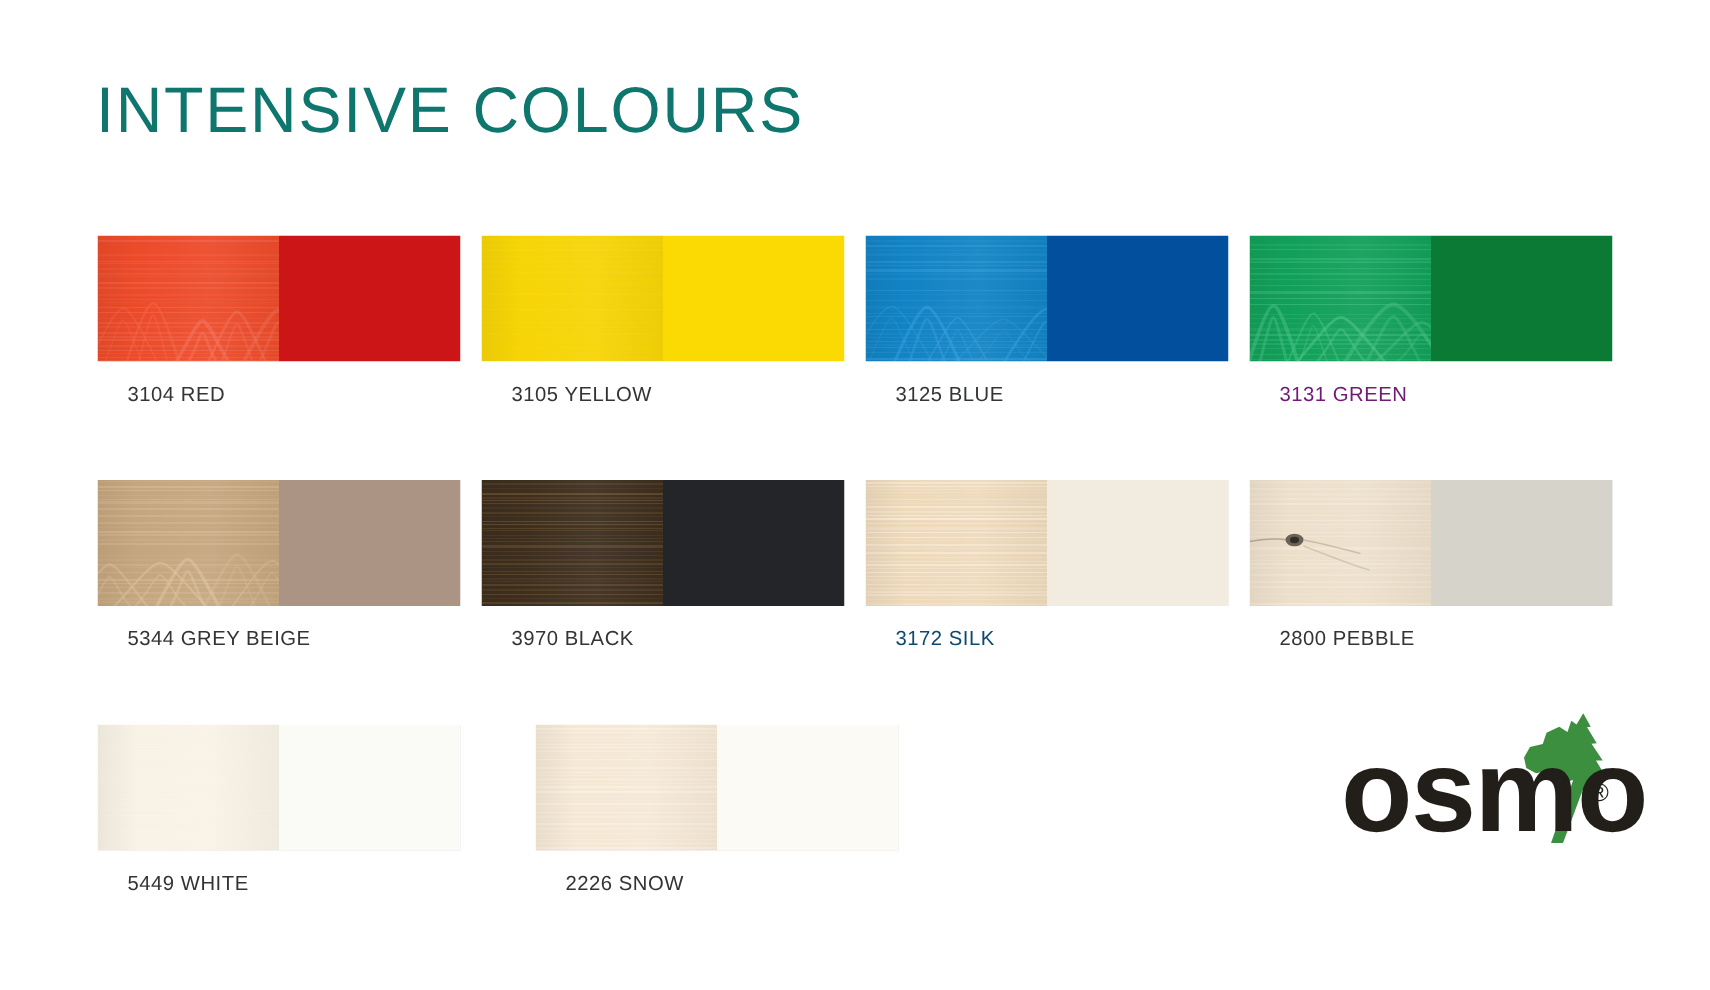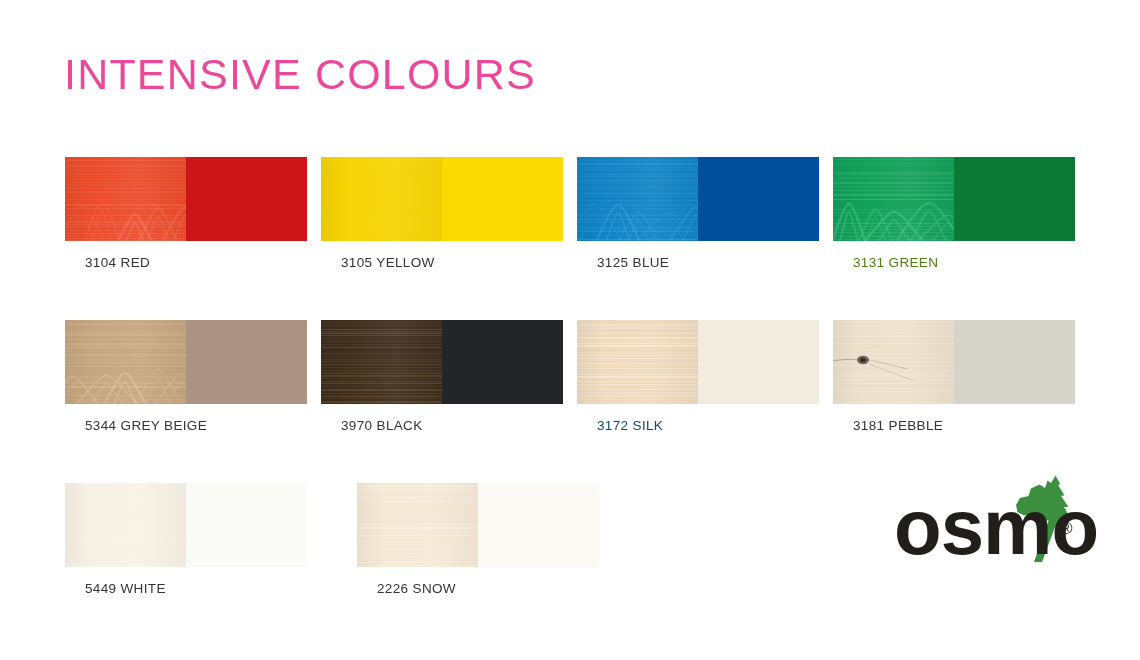--- a/index.html
+++ b/index.html
@@ -91,21 +91,21 @@
     left: 852px;
     top: 470px;
     width: 225px;
     height: 100px;
     margin-left: 40px;
   }
 </style>
 </head>
 <body style="background: rgb(255, 255, 255);">
 
-<div id="page-title" style="color: #ec4899;">INTENSIVE COLOURS</div>
+<div id="page-title" style="color: #0f766e;">INTENSIVE COLOURS</div>
 
 <div id="swatch-grid">
 
   <div class="swatch-row">
 
     <div class="swatch-cell">
       <div class="swatch-chip">
         <div class="chip-half grain" style="background: rgb(236, 75, 42);">
             <div class="grain-lines" style="background-image: linear-gradient(transparent 0px, transparent 2.87px, rgba(244, 113, 90, 0.384) 2.87px, rgba(244, 113, 90, 0.384) 4.26px, transparent 4.26px, transparent 7.35px, rgba(244, 113, 90, 0.286) 7.35px, rgba(244, 113, 90, 0.286) 7.77px, transparent 7.77px, transparent 9.35px, rgba(244, 113, 90, 0.408) 9.35px, rgba(244, 113, 90, 0.408) 9.89px, transparent 9.89px, transparent 12.51px, rgba(244, 113, 90, 0.192) 12.51px, rgba(244, 113, 90, 0.192) 13.68px, transparent 13.68px, transparent 16.7px, rgba(244, 113, 90, 0.333) 16.7px, rgba(244, 113, 90, 0.333) 17.7px, transparent 17.7px, transparent 18.61px, rgba(244, 113, 90, 0.247) 18.61px, rgba(244, 113, 90, 0.247) 19.29px, transparent 19.29px, transparent 21.57px, rgba(244, 113, 90, 0.224) 21.57px, rgba(244, 113, 90, 0.224) 22.95px, transparent 22.95px, transparent 24.68px, rgba(244, 113, 90, 0.24) 24.68px, rgba(244, 113, 90, 0.24) 26.05px, transparent 26.05px, transparent 27.3px, rgba(244, 113, 90, 0.196) 27.3px, rgba(244, 113, 90, 0.196) 27.88px, transparent 27.88px, transparent 30.79px, rgba(244, 113, 90, 0.392) 30.79px, rgba(244, 113, 90, 0.392) 32.21px, transparent 32.21px, transparent 34.21px, rgba(244, 113, 90, 0.28) 34.21px, rgba(244, 113, 90, 0.28) 35.77px, transparent 35.77px, transparent 39.01px, rgba(244, 113, 90, 0.176) 39.01px, rgba(244, 113, 90, 0.176) 40.29px, transparent 40.29px, transparent 42.01px, rgba(244, 113, 90, 0.267) 42.01px, rgba(244, 113, 90, 0.267) 43.01px, transparent 43.01px, transparent 44.37px, rgba(244, 113, 90, 0.137) 44.37px, rgba(244, 113, 90, 0.137) 44.81px, transparent 44.81px, transparent 47.4px, rgba(244, 113, 90, 0.427) 47.4px, rgba(244, 113, 90, 0.427) 48.65px, transparent 48.65px, transparent 51.26px, rgba(244, 113, 90, 0.43) 51.26px, rgba(244, 113, 90, 0.43) 51.76px, transparent 51.76px, transparent 54.9px, rgba(244, 113, 90, 0.15) 54.9px, rgba(244, 113, 90, 0.15) 55.46px, transparent 55.46px, transparent 57.73px, rgba(244, 113, 90, 0.325) 57.73px, rgba(244, 113, 90, 0.325) 59.15px, transparent 59.15px, transparent 60.63px, rgba(244, 113, 90, 0.192) 60.63px, rgba(244, 113, 90, 0.192) 61.64px, transparent 61.64px, transparent 64.46px, rgba(244, 113, 90, 0.353) 64.46px, rgba(244, 113, 90, 0.353) 65.64px, transparent 65.64px, transparent 66.97px, rgba(244, 113, 90, 0.306) 66.97px, rgba(244, 113, 90, 0.306) 68.36px, transparent 68.36px, transparent 69.29px, rgba(244, 113, 90, 0.36) 69.29px, rgba(244, 113, 90, 0.36) 70.17px, transparent 70.17px, transparent 73.09px, rgba(244, 113, 90, 0.286) 73.09px, rgba(244, 113, 90, 0.286) 74.32px, transparent 74.32px, transparent 76.23px, rgba(244, 113, 90, 0.447) 76.23px, rgba(244, 113, 90, 0.447) 77.11px, transparent 77.11px, transparent 78.24px, rgba(244, 113, 90, 0.22) 78.24px, rgba(244, 113, 90, 0.22) 78.67px, transparent 78.67px, transparent 81.22px, rgba(244, 113, 90, 0.39) 81.22px, rgba(244, 113, 90, 0.39) 81.65px, transparent 81.65px, transparent 83.25px, rgba(244, 113, 90, 0.45) 83.25px, rgba(244, 113, 90, 0.45) 83.99px, transparent 83.99px, transparent 87.12px, rgba(244, 113, 90, 0.16) 87.12px, rgba(244, 113, 90, 0.16) 88.21px);"></div>
             <div class="grain-arcs"><svg width="100%" height="100%" viewBox="0 0 121 84" preserveAspectRatio="none">
@@ -174,21 +174,21 @@
                 <path d="M45.0 84 C 52.2 76.6, 57.8 62.6, 61.0 62.6 C 64.2 62.6, 69.8 76.6, 77.0 84" fill="none" stroke="rgba(76,196,136,0.45350234542938417)" stroke-width="1.56"></path>
                 <path d="M63.9 84 C 78.3 60.0, 89.5 46.0, 95.9 46.0 C 102.3 46.0, 113.5 60.0, 127.8 84" fill="none" stroke="rgba(76,196,136,0.4187914652773179)" stroke-width="2.57"></path>
                 <path d="M78.3 84 C 86.2 68.0, 92.4 54.0, 95.9 54.0 C 99.4 54.0, 105.5 68.0, 113.5 84" fill="none" stroke="rgba(76,196,136,0.3559727454857202)" stroke-width="2.06"></path>
                 <path d="M84.3 84 C 98.1 72.0, 108.7 58.0, 114.9 58.0 C 121.0 58.0, 131.7 72.0, 145.4 84" fill="none" stroke="rgba(76,196,136,0.40284507432719696)" stroke-width="1.90"></path>
                 <path d="M98.1 84 C 105.6 80.0, 111.5 66.0, 114.9 66.0 C 118.2 66.0, 124.1 80.0, 131.7 84" fill="none" stroke="rgba(76,196,136,0.3424183131781174)" stroke-width="1.52"></path>
               </svg></div>
             <div style="position: absolute; inset: 0px; background: linear-gradient(to right, rgba(0, 0, 0, 0.05) 0%, rgba(0, 0, 0, 0) 22%, rgba(255, 255, 255, 0.05) 62%, rgba(0, 0, 0, 0.035) 100%);"></div>
           </div>
         <div class="chip-half solid" style="background: rgb(10, 122, 53);"></div>
       </div>
-      <div class="swatch-label" style="color: #4d7c0f;">3131 GREEN</div>
+      <div class="swatch-label" style="color: #701a75;">3131 GREEN</div>
     </div>
   </div>
 
   <div class="swatch-row">
 
     <div class="swatch-cell">
       <div class="swatch-chip">
         <div class="chip-half grain" style="background: rgb(197, 166, 127);">
             <div class="grain-lines" style="background-image: linear-gradient(transparent 0px, transparent 0.95px, rgba(220, 195, 161, 0.18) 0.95px, rgba(220, 195, 161, 0.18) 1.45px, transparent 1.45px, transparent 4.27px, rgba(220, 195, 161, 0.44) 4.27px, rgba(220, 195, 161, 0.44) 5.08px, transparent 5.08px, transparent 6.88px, rgba(220, 195, 161, 0.45) 6.88px, rgba(220, 195, 161, 0.45) 7.32px, transparent 7.32px, transparent 9.7px, rgba(220, 195, 161, 0.184) 9.7px, rgba(220, 195, 161, 0.184) 10.59px, transparent 10.59px, transparent 12.47px, rgba(220, 195, 161, 0.373) 12.47px, rgba(220, 195, 161, 0.373) 13.34px, transparent 13.34px, transparent 14.21px, rgba(220, 195, 161, 0.325) 14.21px, rgba(220, 195, 161, 0.325) 15.81px, transparent 15.81px, transparent 18.89px, rgba(220, 195, 161, 0.396) 18.89px, rgba(220, 195, 161, 0.396) 19.84px, transparent 19.84px, transparent 23.07px, rgba(220, 195, 161, 0.365) 23.07px, rgba(220, 195, 161, 0.365) 24.52px, transparent 24.52px, transparent 26.41px, rgba(220, 195, 161, 0.357) 26.41px, rgba(220, 195, 161, 0.357) 26.83px, transparent 26.83px, transparent 27.92px, rgba(220, 195, 161, 0.325) 27.92px, rgba(220, 195, 161, 0.325) 29.3px, transparent 29.3px, transparent 31.04px, rgba(220, 195, 161, 0.153) 31.04px, rgba(220, 195, 161, 0.153) 31.95px, transparent 31.95px, transparent 34.06px, rgba(220, 195, 161, 0.463) 34.06px, rgba(220, 195, 161, 0.463) 35.02px, transparent 35.02px, transparent 36.24px, rgba(220, 195, 161, 0.353) 36.24px, rgba(220, 195, 161, 0.353) 37.39px, transparent 37.39px, transparent 39.48px, rgba(220, 195, 161, 0.18) 39.48px, rgba(220, 195, 161, 0.18) 40.58px, transparent 40.58px, transparent 41.86px, rgba(220, 195, 161, 0.357) 41.86px, rgba(220, 195, 161, 0.357) 43.29px, transparent 43.29px, transparent 46.4px, rgba(220, 195, 161, 0.455) 46.4px, rgba(220, 195, 161, 0.455) 46.98px, transparent 46.98px, transparent 49.9px, rgba(220, 195, 161, 0.17) 49.9px, rgba(220, 195, 161, 0.17) 50.8px, transparent 50.8px, transparent 52.98px, rgba(220, 195, 161, 0.145) 52.98px, rgba(220, 195, 161, 0.145) 53.95px, transparent 53.95px, transparent 55.73px, rgba(220, 195, 161, 0.3) 55.73px, rgba(220, 195, 161, 0.3) 57.19px, transparent 57.19px, transparent 58.05px, rgba(220, 195, 161, 0.157) 58.05px, rgba(220, 195, 161, 0.157) 58.63px, transparent 58.63px, transparent 61.31px, rgba(220, 195, 161, 0.337) 61.31px, rgba(220, 195, 161, 0.337) 61.97px, transparent 61.97px, transparent 63.16px, rgba(220, 195, 161, 0.41) 63.16px, rgba(220, 195, 161, 0.41) 63.6px, transparent 63.6px, transparent 66.04px, rgba(220, 195, 161, 0.427) 66.04px, rgba(220, 195, 161, 0.427) 67.56px, transparent 67.56px, transparent 68.74px, rgba(220, 195, 161, 0.36) 68.74px, rgba(220, 195, 161, 0.36) 69.5px, transparent 69.5px, transparent 71.56px, rgba(220, 195, 161, 0.298) 71.56px, rgba(220, 195, 161, 0.298) 72.22px, transparent 72.22px, transparent 74.83px, rgba(220, 195, 161, 0.298) 74.83px, rgba(220, 195, 161, 0.298) 75.81px, transparent 75.81px, transparent 78.92px, rgba(220, 195, 161, 0.18) 78.92px, rgba(220, 195, 161, 0.18) 79.82px, transparent 79.82px, transparent 80.76px, rgba(220, 195, 161, 0.176) 80.76px, rgba(220, 195, 161, 0.176) 82.25px, transparent 82.25px, transparent 85.1px, rgba(220, 195, 161, 0.216) 85.1px, rgba(220, 195, 161, 0.216) 85.6px);"></div>
             <div class="grain-arcs"><svg width="100%" height="100%" viewBox="0 0 121 84" preserveAspectRatio="none">
@@ -240,21 +240,21 @@
                 <ellipse cx="30" cy="40" rx="6" ry="4.2" fill="rgba(70,62,52,0.78)"></ellipse>
                 <ellipse cx="30" cy="40" rx="3" ry="2.1" fill="rgba(40,35,28,0.85)"></ellipse>
                 <path d="M0 41 C 12 39, 22 39, 24 40" fill="none" stroke="rgba(120,105,86,0.45)" stroke-width="1"></path>
                 <path d="M36 40 C 48 42, 62 46, 74 49" fill="none" stroke="rgba(150,133,110,0.4)" stroke-width="1"></path>
                 <path d="M36 44 C 52 50, 66 56, 80 60" fill="none" stroke="rgba(160,145,122,0.35)" stroke-width="1"></path>
               </svg></div>
             <div style="position: absolute; inset: 0px; background: linear-gradient(to right, rgba(0, 0, 0, 0.05) 0%, rgba(0, 0, 0, 0) 22%, rgba(255, 255, 255, 0.05) 62%, rgba(0, 0, 0, 0.035) 100%);"></div>
           </div>
         <div class="chip-half solid" style="background: rgb(214, 211, 203);"></div>
       </div>
-      <div class="swatch-label" style="color: rgb(51, 52, 54);">3181 PEBBLE</div>
+      <div class="swatch-label" style="color: rgb(51, 52, 54);">2800 PEBBLE</div>
     </div>
   </div>
 
   <div class="swatch-row">
 
     <div class="swatch-cell">
       <div class="swatch-chip bordered">
         <div class="chip-half grain" style="background: rgb(248, 242, 230);">
             <div class="grain-lines" style="background-image: linear-gradient(transparent 0px, transparent 0.91px, rgba(253, 249, 241, 0.063) 0.91px, rgba(253, 249, 241, 0.063) 2.3px, transparent 2.3px, transparent 4.45px, rgba(253, 249, 241, 0.12) 4.45px, rgba(253, 249, 241, 0.12) 5.33px, transparent 5.33px, transparent 7.05px, rgba(253, 249, 241, 0.07) 7.05px, rgba(253, 249, 241, 0.07) 8.14px, transparent 8.14px, transparent 11.45px, rgba(253, 249, 241, 0.08) 11.45px, rgba(253, 249, 241, 0.08) 12px, transparent 12px, transparent 15.32px, rgba(253, 249, 241, 0.137) 15.32px, rgba(253, 249, 241, 0.137) 15.96px, transparent 15.96px, transparent 17.05px, rgba(253, 249, 241, 0.133) 17.05px, rgba(253, 249, 241, 0.133) 17.95px, transparent 17.95px, transparent 21.09px, rgba(253, 249, 241, 0.14) 21.09px, rgba(253, 249, 241, 0.14) 21.51px, transparent 21.51px, transparent 22.82px, rgba(253, 249, 241, 0.09) 22.82px, rgba(253, 249, 241, 0.09) 23.46px, transparent 23.46px, transparent 26.34px, rgba(253, 249, 241, 0.043) 26.34px, rgba(253, 249, 241, 0.043) 26.95px, transparent 26.95px, transparent 29.64px, rgba(253, 249, 241, 0.082) 29.64px, rgba(253, 249, 241, 0.082) 30.89px, transparent 30.89px, transparent 32.4px, rgba(253, 249, 241, 0.06) 32.4px, rgba(253, 249, 241, 0.06) 32.86px, transparent 32.86px, transparent 34.95px, rgba(253, 249, 241, 0.09) 34.95px, rgba(253, 249, 241, 0.09) 35.44px, transparent 35.44px, transparent 36.94px, rgba(253, 249, 241, 0.114) 36.94px, rgba(253, 249, 241, 0.114) 38.01px, transparent 38.01px, transparent 39.18px, rgba(253, 249, 241, 0.067) 39.18px, rgba(253, 249, 241, 0.067) 39.91px, transparent 39.91px, transparent 42.53px, rgba(253, 249, 241, 0.07) 42.53px, rgba(253, 249, 241, 0.07) 43.18px, transparent 43.18px, transparent 44.27px, rgba(253, 249, 241, 0.06) 44.27px, rgba(253, 249, 241, 0.06) 45.26px, transparent 45.26px, transparent 46.78px, rgba(253, 249, 241, 0.067) 46.78px, rgba(253, 249, 241, 0.067) 47.34px, transparent 47.34px, transparent 49.97px, rgba(253, 249, 241, 0.157) 49.97px, rgba(253, 249, 241, 0.157) 50.59px, transparent 50.59px, transparent 52.18px, rgba(253, 249, 241, 0.082) 52.18px, rgba(253, 249, 241, 0.082) 53.54px, transparent 53.54px, transparent 56.36px, rgba(253, 249, 241, 0.13) 56.36px, rgba(253, 249, 241, 0.13) 57.83px, transparent 57.83px, transparent 59.88px, rgba(253, 249, 241, 0.16) 59.88px, rgba(253, 249, 241, 0.16) 61.17px, transparent 61.17px, transparent 63.69px, rgba(253, 249, 241, 0.082) 63.69px, rgba(253, 249, 241, 0.082) 65.01px, transparent 65.01px, transparent 67.96px, rgba(253, 249, 241, 0.067) 67.96px, rgba(253, 249, 241, 0.067) 68.41px, transparent 68.41px, transparent 71.01px, rgba(253, 249, 241, 0.14) 71.01px, rgba(253, 249, 241, 0.14) 72.21px, transparent 72.21px, transparent 75.48px, rgba(253, 249, 241, 0.075) 75.48px, rgba(253, 249, 241, 0.075) 76.17px, transparent 76.17px, transparent 79.03px, rgba(253, 249, 241, 0.075) 79.03px, rgba(253, 249, 241, 0.075) 80.23px, transparent 80.23px, transparent 82.7px, rgba(253, 249, 241, 0.14) 82.7px, rgba(253, 249, 241, 0.14) 84.14px);"></div>
             <div style="position: absolute; inset: 0px; background: linear-gradient(to right, rgba(0, 0, 0, 0.05) 0%, rgba(0, 0, 0, 0) 22%, rgba(255, 255, 255, 0.05) 62%, rgba(0, 0, 0, 0.035) 100%);"></div>

